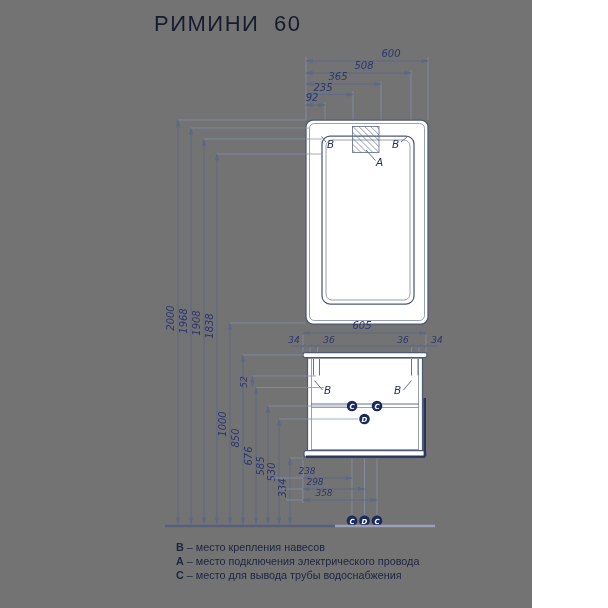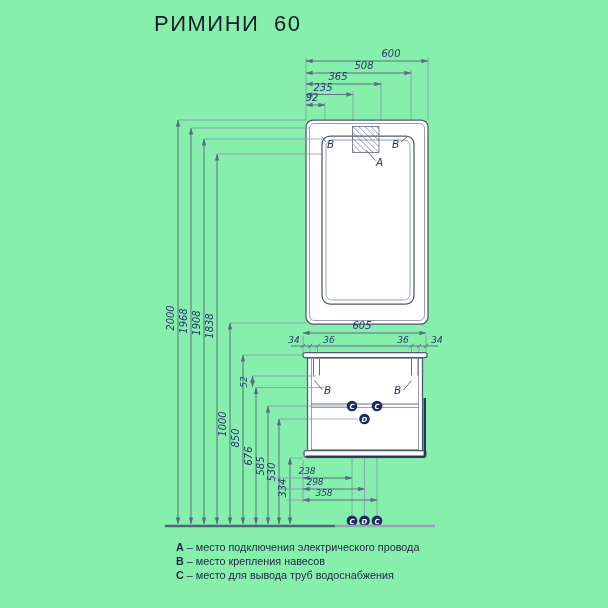--- a/index.html
+++ b/index.html
@@ -1,16 +1,16 @@
 <!DOCTYPE html>
 <html><head>
 <meta charset="utf-8">
 <style>
   html,body{margin:0;padding:0;background:#ffffff;}
-  #stage{position:relative;width:608px;height:608px;background:#86efac;overflow:hidden;
+  #stage{position:relative;width:532px;height:608px;background:#737373;overflow:hidden;
          font-family:"Liberation Sans", sans-serif;}
   #title{position:absolute;left:154px;top:11px;font-size:22px;color:#161b2d;
          letter-spacing:1.5px;word-spacing:7px;font-weight:500;}
   #legend{position:absolute;left:176px;top:540px;font-size:10.8px;line-height:14.2px;
           color:#1e2540;}
   #legend .row{white-space:nowrap;}
   #legend .key{font-weight:bold;margin-right:3px;}
   svg{position:absolute;left:0;top:0;}
   .dim{font-family:"DejaVu Sans",sans-serif;font-style:italic;font-size:10px;fill:#2c3670;}
   .dimsm{font-family:"DejaVu Sans",sans-serif;font-style:italic;font-size:9px;fill:#2c3670;}
@@ -190,18 +190,18 @@
       <text class="ck" text-anchor="middle" x="377" y="523.5">C</text>
     </g>
 
     <g>
       <line x1="165" y1="526" x2="335" y2="526" stroke="#566180" stroke-width="2.5"></line>
       <line x1="335" y1="526" x2="435" y2="526" stroke="#99a1b6" stroke-width="2.3"></line>
     </g>
   </svg>
 
   <div id="legend">
+    <div class="row"><span class="key">B</span><span>– место крепления навесов</span></div>
     <div class="row"><span class="key">A</span><span>– место подключения электрического провода</span></div>
-    <div class="row"><span class="key">B</span><span>– место крепления навесов</span></div>
-    <div class="row"><span class="key">C</span><span>– место для вывода труб водоснабжения</span></div>
+    <div class="row"><span class="key">C</span><span>– место для вывода трубы водоснабжения</span></div>
   </div>
 
 </div>
 
 </body></html>

